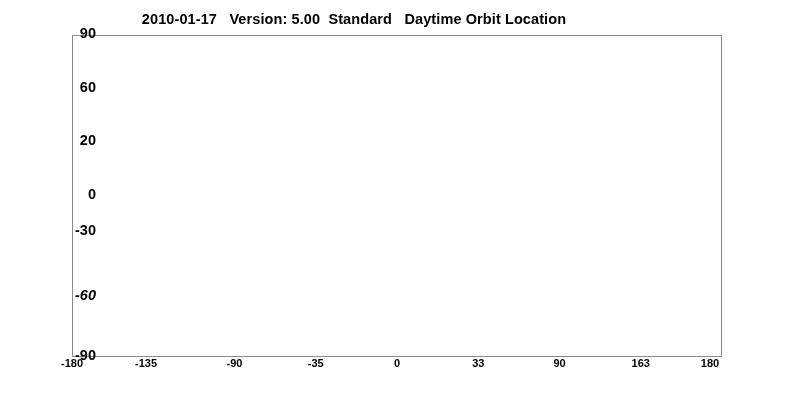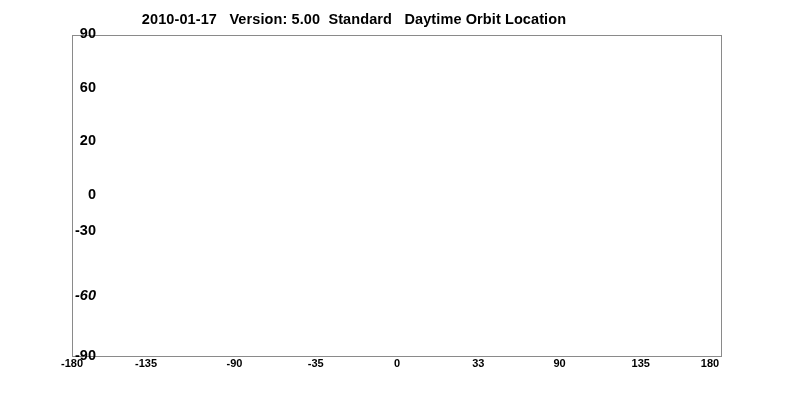--- a/index.html
+++ b/index.html
@@ -129,17 +129,17 @@
       <div class="ytick" style="top: 347px;">-90</div>
     </div>
   <div id="xlabels">
       <div class="xtick" style="left: 42px; width: 60px;">-180</div>
       <div class="xtick" style="left: 116px; width: 60px;">-135</div>
       <div class="xtick" style="left: 204.5px; width: 60px;">-90</div>
       <div class="xtick" style="left: 285.75px; width: 60px;">-35</div>
       <div class="xtick" style="left: 367px; width: 60px;">0</div>
       <div class="xtick" style="left: 448.25px; width: 60px;">33</div>
       <div class="xtick" style="left: 529.5px; width: 60px;">90</div>
-      <div class="xtick" style="left: 610.75px; width: 60px;">135</div>
+      <div class="xtick" style="left: 610.75px; width: 60px;">163</div>
       <div class="xtick" style="left: 680px; width: 60px;">180</div>
     </div>
 
 </div>
 
 </body></html>

